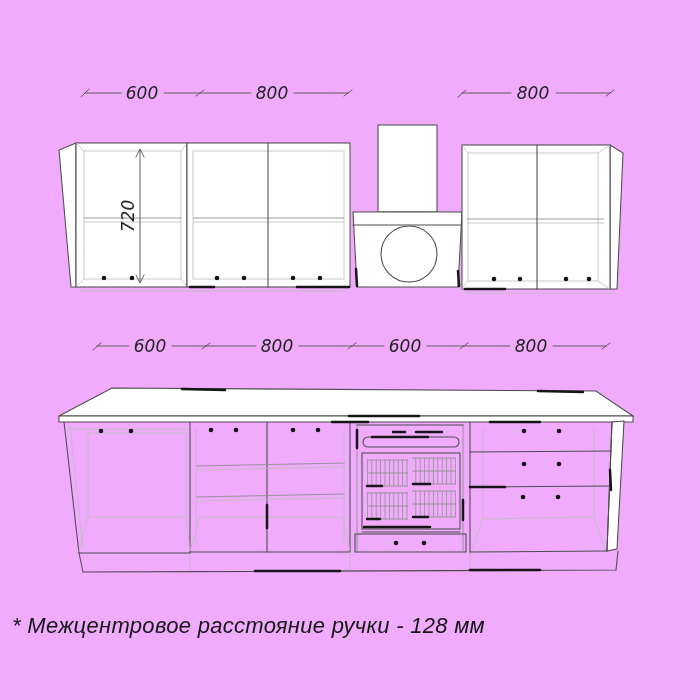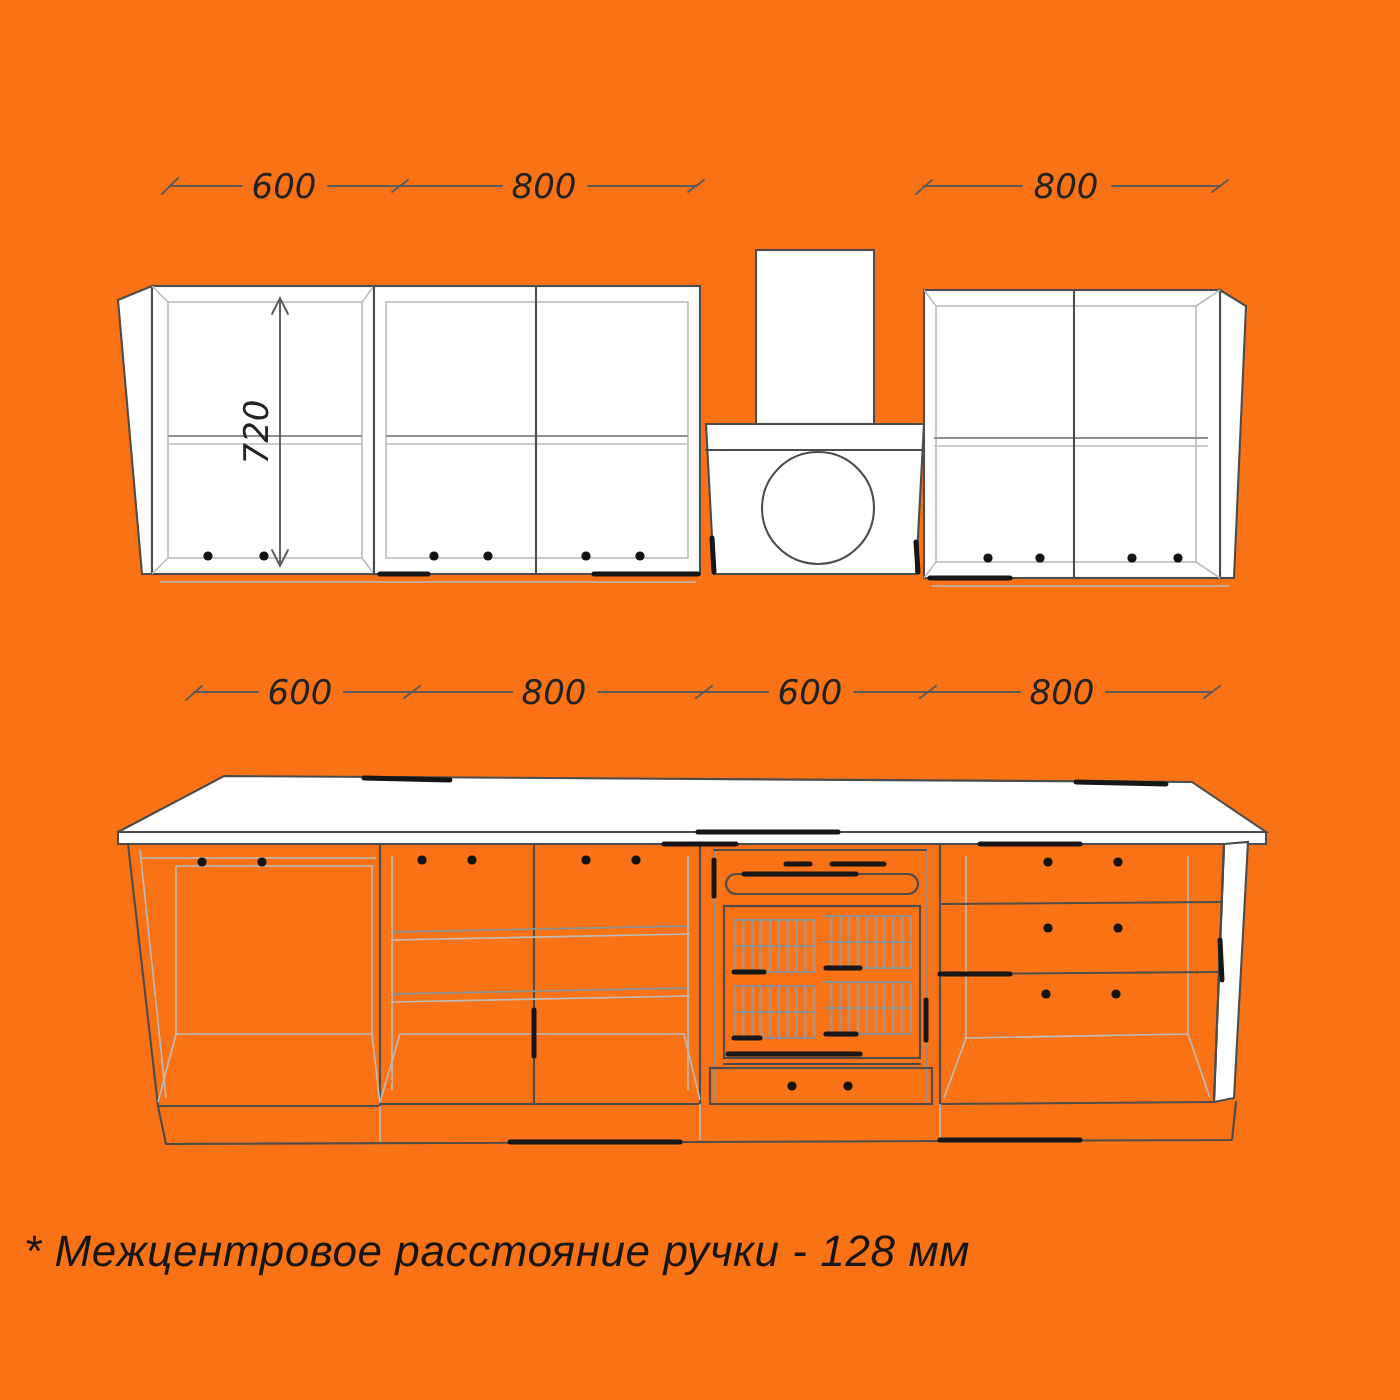--- a/index.html
+++ b/index.html
@@ -1,16 +1,16 @@
 <!DOCTYPE html>
 <html><head>
 <meta charset="utf-8">
 <style>
   html,body{margin:0;padding:0;background:#fff;}
-  .stage{width:700px;height:700px;position:relative;background:#f97316;overflow:hidden;}
+  .stage{width:700px;height:700px;position:relative;background:#f0abfc;overflow:hidden;}
   svg{display:block;}
   
   .s1{stroke:#4c4c4c;stroke-width:1.05;fill:none;stroke-linecap:round;}
   .fw{stroke:#4c4c4c;stroke-width:1.05;fill:#fff;}
   .lt{stroke:#bcbcbc;stroke-width:.8;fill:none;}
   .md{stroke:#8f8f8f;stroke-width:.9;fill:none;}
   .acc{stroke:#161616;stroke-width:2.5;fill:none;stroke-linecap:round;}
   .dim{stroke:#5a5a5a;stroke-width:.95;fill:none;stroke-linecap:round;}
   .dot{fill:#141414;stroke:none;}
   text.dimlbl{font-family:"DejaVu Sans",sans-serif;font-style:italic;font-size:17px;fill:#222;}

